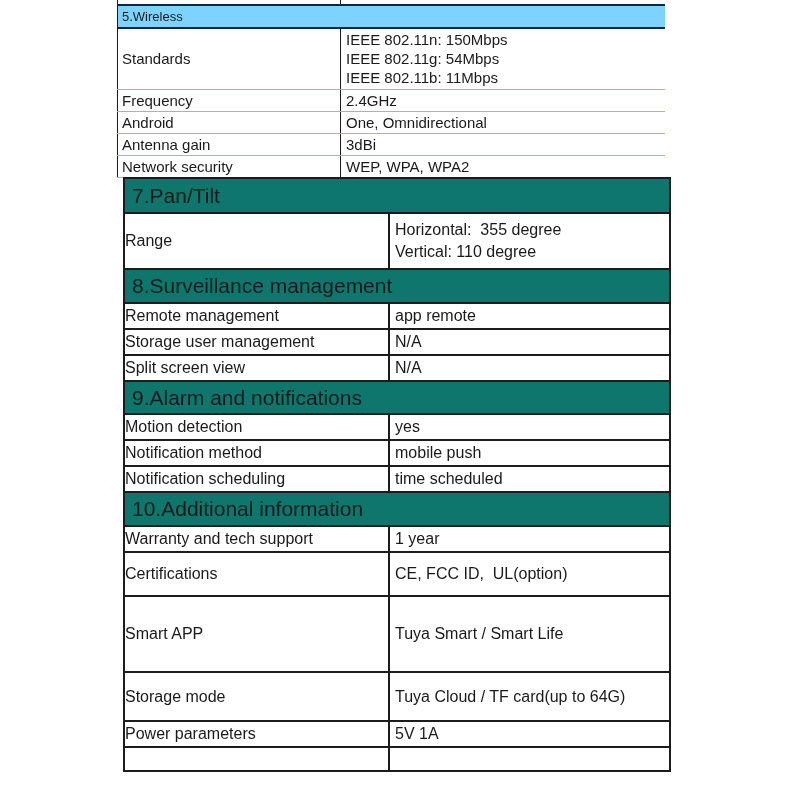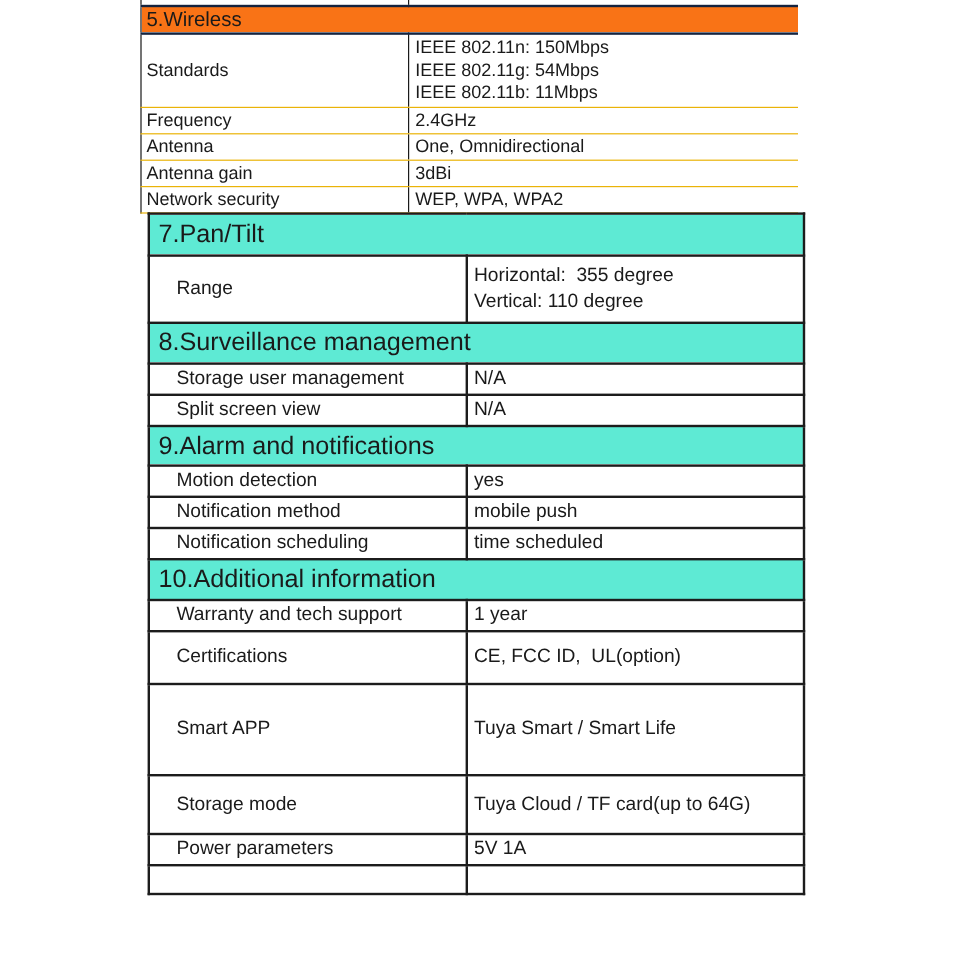--- a/index.html
+++ b/index.html
@@ -36,46 +36,46 @@
     line-height: 19px;
   }
   .t1 td {
     border-left: 1px solid #1a1a1a;
     border-bottom: 1px solid #eab308;
   }
   .t1 tr.sliver td {
     border-bottom: none;
   }
   .t1 td.hd1 {
-    background: #f97316;
+    background: #7dd3fc;
     border-top: 2px solid #14233f;
     border-bottom: 2px solid #14233f;
-    font-size: 17px;
+    font-size: 13px;
     padding-left: 4px;
   }
   .t1 td.lbl { padding-left: 4px; margin-left: 16px; }
   .t1 td.val { padding-left: 5px; }
 
   
   .t2 {
     left: 123px;
     top: 177px;
     width: 546px;
     font-size: 16px;
     line-height: 22px;
   }
   .t2 td {
     border: 2px solid #1c1c1c;
   }
   .t2 td.hd2 {
-    background: #5eead4;
+    background: #0f766e;
     font-size: 21px;
     padding-left: 7px;
   }
-  .t2 td.lbl { padding-left: 22px; }
+  .t2 td.lbl { padding-left: 0; }
   .t2 td.val { padding-left: 5px; }
 </style>
 </head>
 <body>
 
 <div id="page">
 
   <table class="t1">
     <colgroup>
         <col style="width:223px">
@@ -93,21 +93,21 @@
         <td class="lbl">Standards</td>
         <td class="val">IEEE 802.11n: 150Mbps
 IEEE 802.11g: 54Mbps
 IEEE 802.11b: 11Mbps</td>
       </tr>
       <tr style="height:19px">
         <td class="lbl">Frequency</td>
         <td class="val">2.4GHz</td>
       </tr>
       <tr style="height:18px">
-        <td class="lbl">Antenna</td>
+        <td class="lbl">Android</td>
         <td class="val">One, Omnidirectional</td>
       </tr>
       <tr style="height:19px">
         <td class="lbl">Antenna gain</td>
         <td class="val">3dBi</td>
       </tr>
       <tr style="height:19px">
         <td class="lbl">Network security</td>
         <td class="val">WEP, WPA, WPA2</td>
       </tr>
@@ -125,20 +125,24 @@
         <td class="hd2" colspan="2">7.Pan/Tilt</td>
       </tr>
       <tr style="height:56px">
         <td class="lbl">Range</td>
         <td class="val">Horizontal:  355 degree
 Vertical: 110 degree</td>
       </tr>
 
       <tr style="height:34px">
         <td class="hd2" colspan="2">8.Surveillance management</td>
+      </tr>
+      <tr style="height:24px">
+        <td class="lbl">Remote management</td>
+        <td class="val">app remote</td>
       </tr>
       <tr style="height:23px">
         <td class="lbl">Storage user management</td>
         <td class="val">N/A</td>
       </tr>
       <tr style="height:22px">
         <td class="lbl">Split screen view</td>
         <td class="val">N/A</td>
       </tr>
 

